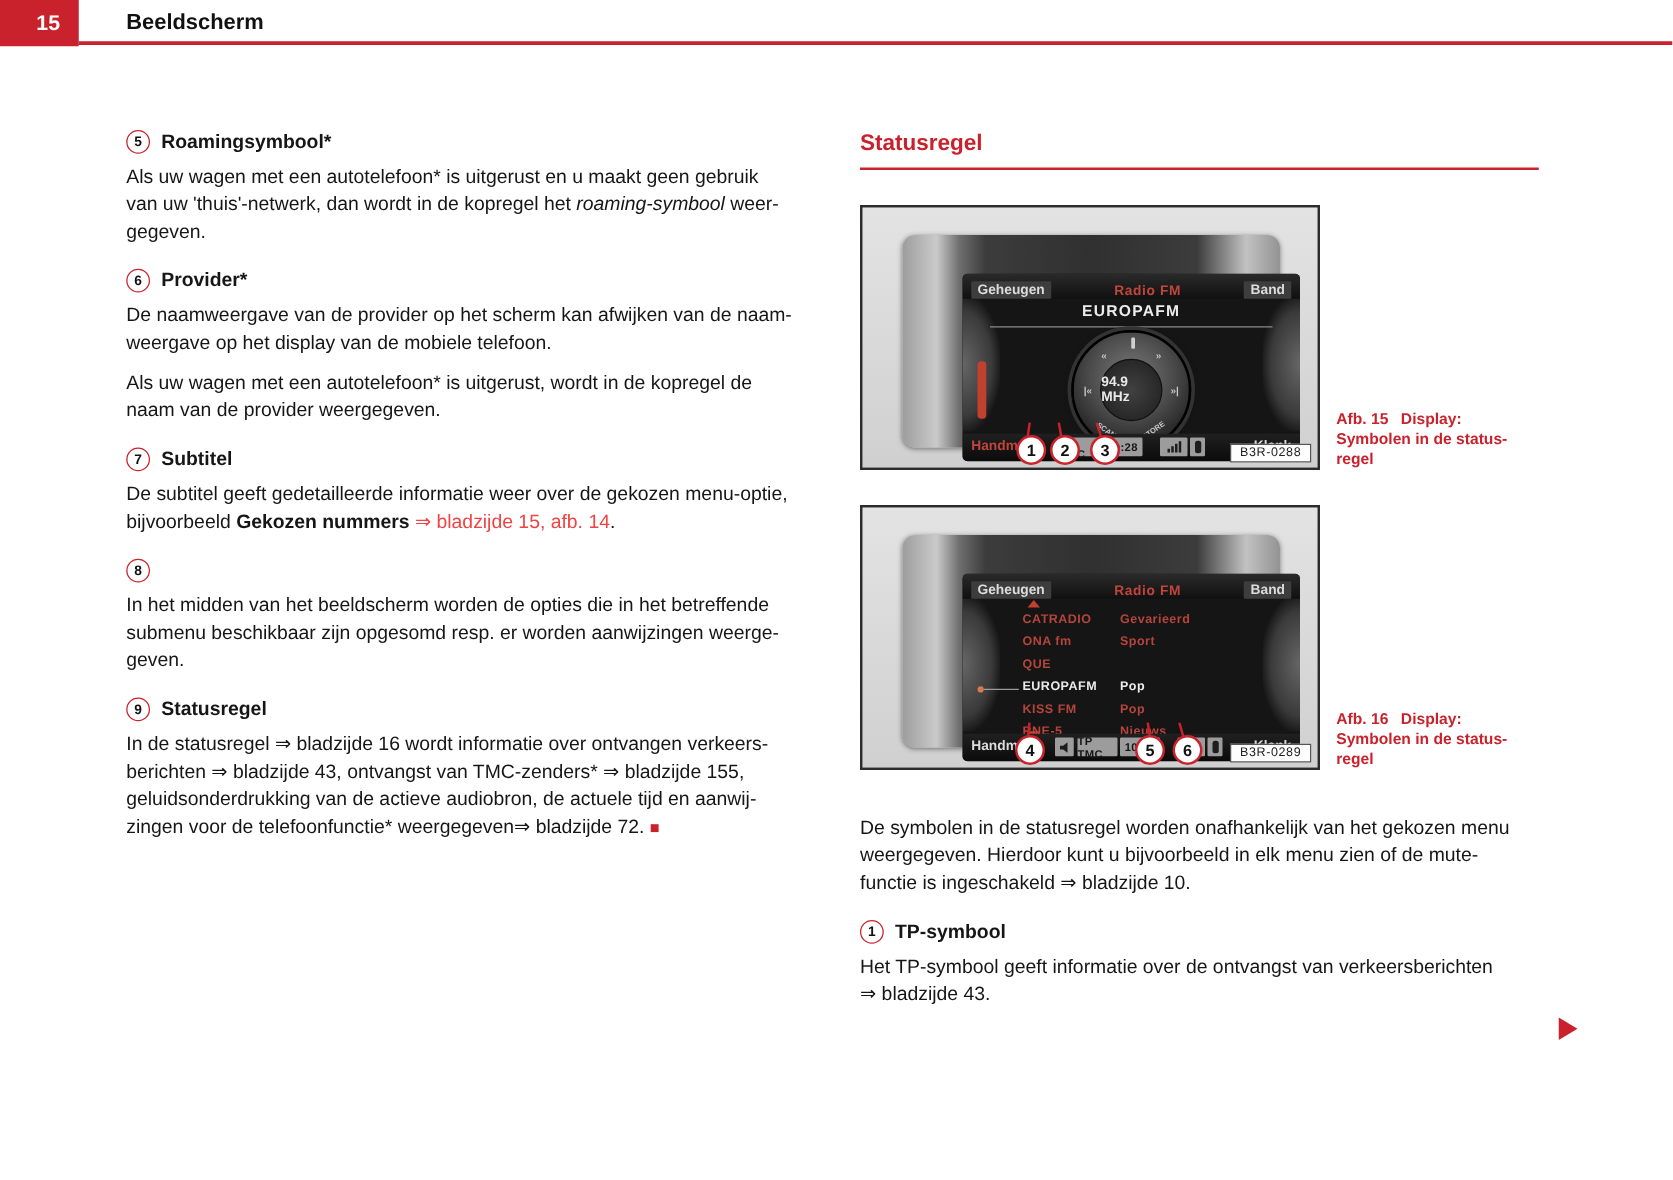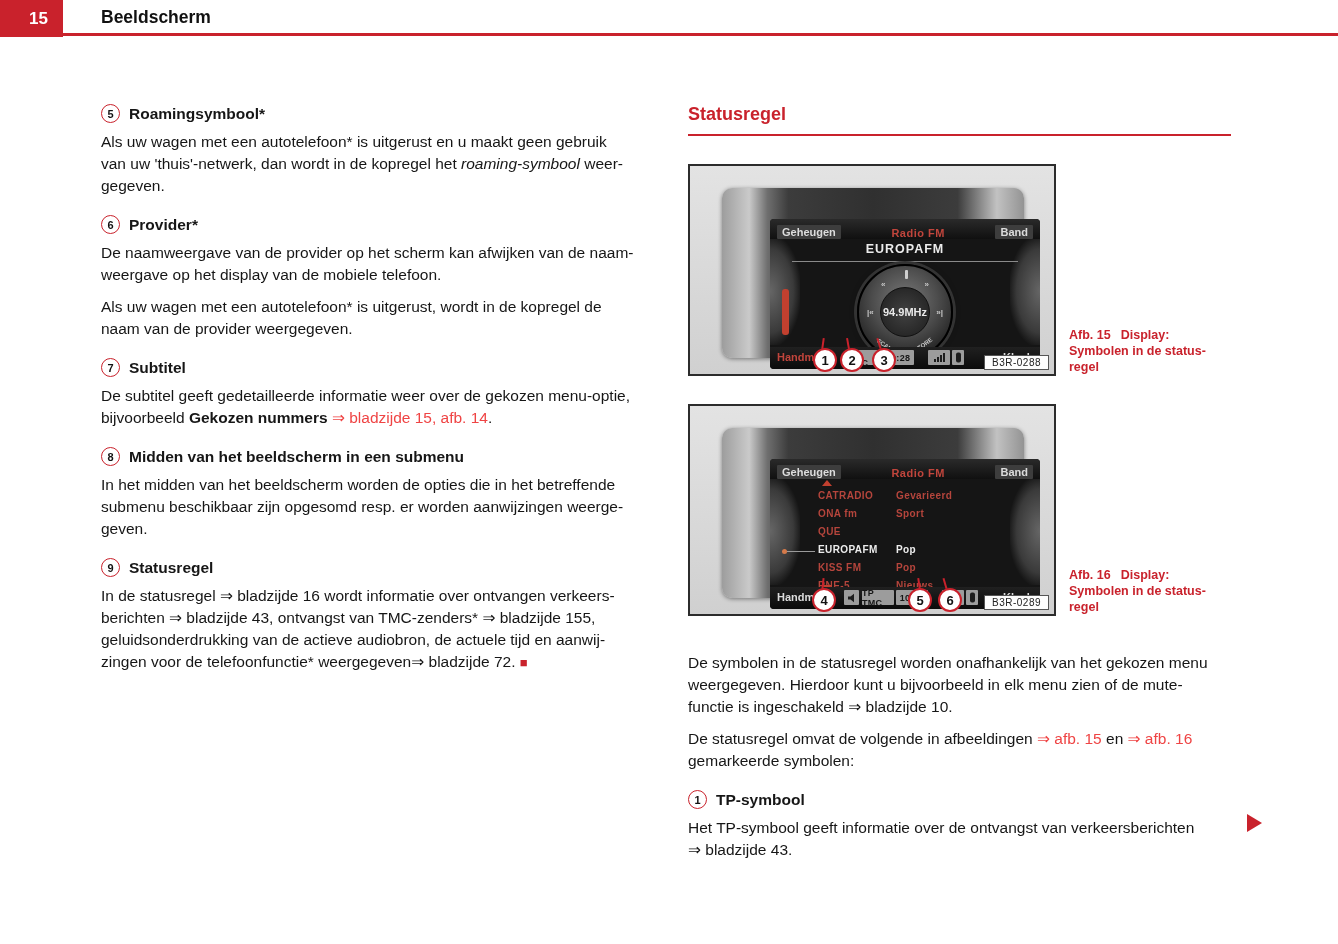--- a/index.html
+++ b/index.html
@@ -79,21 +79,21 @@
   .red-slider{position:absolute;left:12px;top:70px;width:7px;height:46px;background:#c2402f;border-radius:3px;}
 
   
   .knob{
     position:absolute;left:87px;top:45px;width:96px;height:96px;border-radius:50%;
     background:radial-gradient(circle at 50% 38%,#7a7a7a 0%,#4c4c4c 45%,#242424 78%);
     border:2px solid #000;box-shadow:0 0 0 3px #333,0 0 6px rgba(0,0,0,.6);box-sizing:border-box;
   }
   .knob-center{
     position:absolute;inset:21px;border-radius:50%;background:radial-gradient(#414141,#1d1d1d);
-    display:flex;flex-direction:row;align-items:center;justify-content:center;
+    display:flex;flex-direction:column;align-items:flex-start;justify-content:center;
     color:#e9e9e9;font-size:11px;font-weight:bold;line-height:12px;border:1px solid #111;
   }
   .knob-pointer{position:absolute;left:46px;top:4px;width:3px;height:9px;background:#cfcfcf;border-radius:1px;}
   .kglyph{position:absolute;color:#c9c9c9;font-size:8px;font-weight:bold;}
   .kg-nw{left:22px;top:14px;} .kg-ne{right:22px;top:14px;}
   .kg-w{left:8px;top:42px;} .kg-e{right:8px;top:42px;}
   .kg-sw{left:17px;bottom:10px;font-size:6px;transform:rotate(35deg);}
   .kg-se{right:17px;bottom:10px;font-size:6px;transform:rotate(-35deg);}
 
   
@@ -169,21 +169,20 @@
 
   <div class="sec-head">
     <span class="cnum">7</span>
     <span>Subtitel</span>
   </div>
   <p class="body"><span>De subtitel geeft gedetailleerde informatie weer over de gekozen menu-optie,
 bijvoorbeeld </span><span class="seg-b">Gekozen nummers</span><span> </span><span class="seg-red">⇒ bladzijde 15, afb. 14</span><span>.</span></p>
 
   <div class="sec-head">
     <span class="cnum">8</span>
-    <span>Midden van het beeldscherm in een submenu</span>
   </div>
   <p class="body"><span>In het midden van het beeldscherm worden de opties die in het betreffende
 submenu beschikbaar zijn opgesomd resp. er worden aanwijzingen weerge-
 geven.</span></p>
 
   <div class="sec-head">
     <span class="cnum">9</span>
     <span>Statusregel</span>
   </div>
   <p class="body"><span>In de statusregel ⇒ bladzijde 16 wordt informatie over ontvangen verkeers-
@@ -339,22 +338,20 @@
       <span class="cap-label">Afb. 16</span><span>Display:</span>
       <div class="cap-body">Symbolen in de status-
 regel</div>
     </div>
   </div>
 
   <div style="margin-top:36px;">
     <p class="body"><span>De symbolen in de statusregel worden onafhankelijk van het gekozen menu
 weergegeven. Hierdoor kunt u bijvoorbeeld in elk menu zien of de mute-
 functie is ingeschakeld ⇒ bladzijde 10.</span></p>
-    <p class="body"><span>De statusregel omvat de volgende in afbeeldingen </span><span class="seg-red">⇒ afb. 15</span><span> en </span><span class="seg-red">⇒ afb. 16</span><span>
-gemarkeerde symbolen:</span></p>
 
     <div class="sec-head">
       <span class="cnum">1</span>
       <span>TP-symbool</span>
     </div>
     <p class="body"><span>Het TP-symbool geeft informatie over de ontvangst van verkeersberichten
 ⇒ bladzijde 43.</span></p>
   </div>
 </div>
 

